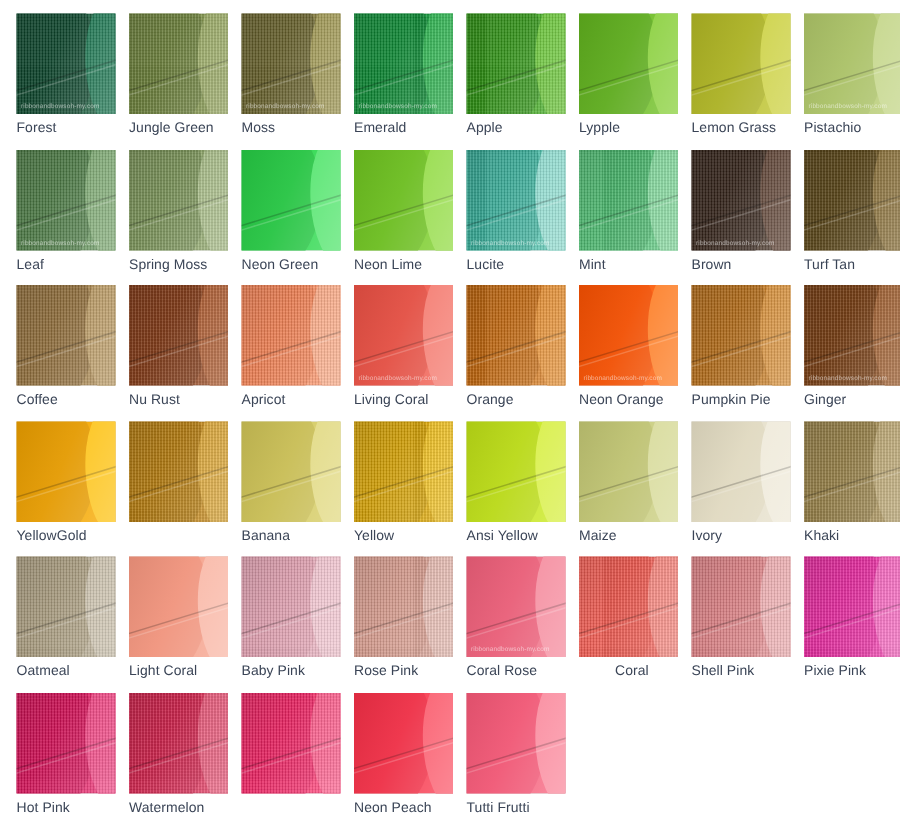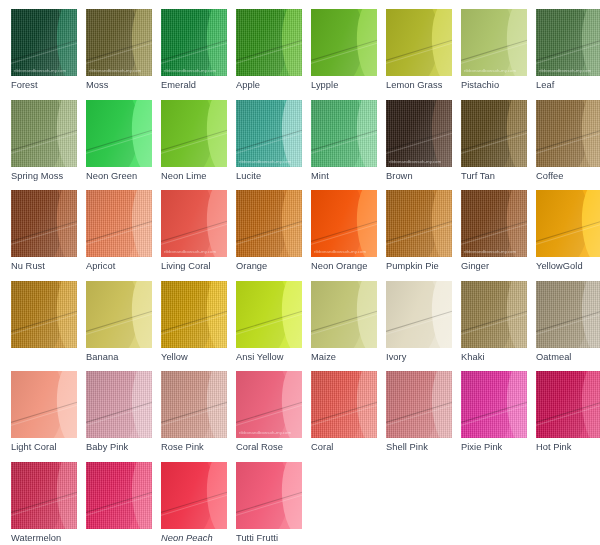--- a/index.html
+++ b/index.html
@@ -153,20 +153,32 @@
         <div class="weave"></div>
         <div class="crease"></div>
         <div class="crease2"></div>
         <div class="sheen"></div>
         <div class="watermark">ribbonandbowsoh-my.com</div>
       </div>
       <div class="swatch-label" style="color: rgb(58, 68, 86);">Forest</div>
     </div>
     <div class="swatch-cell">
       <div class="chip">
+        <div class="base" style="background: rgb(130, 150, 74);"></div>
+        <div class="fold" style="background: rgb(110, 131, 64); opacity: 0.85;"></div>
+        <div class="edge" style="background: rgb(154, 171, 100);"></div>
+        <div class="weave"></div>
+        <div class="crease"></div>
+        <div class="crease2"></div>
+        <div class="sheen"></div>
+      </div>
+      <div class="swatch-label" style="color: rgb(58, 68, 86);">Jungle Green</div>
+    </div>
+    <div class="swatch-cell">
+      <div class="chip">
         <div class="base" style="background: rgb(125, 116, 52);"></div>
         <div class="fold" style="background: rgb(95, 90, 40); opacity: 0.85;"></div>
         <div class="edge" style="background: rgb(153, 145, 74);"></div>
         <div class="weave"></div>
         <div class="crease"></div>
         <div class="crease2"></div>
         <div class="sheen"></div>
         <div class="watermark">ribbonandbowsoh-my.com</div>
       </div>
       <div class="swatch-label" style="color: rgb(58, 68, 86);">Moss</div>
@@ -577,21 +589,21 @@
     <div class="swatch-cell">
       <div class="chip">
         <div class="base" style="background: rgb(245, 102, 93);"></div>
         <div class="fold" style="background: rgb(238, 90, 80); opacity: 0.85;"></div>
         <div class="edge" style="background: rgb(249, 136, 128);"></div>
         <div class="weave"></div>
         <div class="crease"></div>
         <div class="crease2"></div>
         <div class="sheen"></div>
       </div>
-      <div class="swatch-label" style="color: rgb(58, 68, 86);">Coral</div>
+      <div class="swatch-label" style="color: rgb(58, 68, 86); margin-left: 24px;">Coral</div>
     </div>
     <div class="swatch-cell">
       <div class="chip">
         <div class="base" style="background: rgb(224, 138, 142);"></div>
         <div class="fold" style="background: rgb(214, 122, 127); opacity: 0.85;"></div>
         <div class="edge" style="background: rgb(234, 168, 171);"></div>
         <div class="weave"></div>
         <div class="crease"></div>
         <div class="crease2"></div>
         <div class="sheen"></div>
@@ -648,21 +660,21 @@
     </div>
     <div class="swatch-cell">
       <div class="chip satin">
         <div class="base" style="background: rgb(248, 59, 80);"></div>
         <div class="fold" style="background: rgb(236, 45, 67); opacity: 0.85;"></div>
         <div class="edge" style="background: rgb(250, 93, 110);"></div>
         <div class="crease"></div>
         <div class="crease2"></div>
         <div class="sheen"></div>
       </div>
-      <div class="swatch-label" style="color: rgb(58, 68, 86); font-style: italic;">Neon Peach</div>
+      <div class="swatch-label" style="color: rgb(58, 68, 86);">Neon Peach</div>
     </div>
     <div class="swatch-cell">
       <div class="chip satin">
         <div class="base" style="background: rgb(246, 101, 127);"></div>
         <div class="fold" style="background: rgb(238, 84, 114); opacity: 0.85;"></div>
         <div class="edge" style="background: rgb(250, 139, 158);"></div>
         <div class="crease"></div>
         <div class="crease2"></div>
         <div class="sheen"></div>
       </div>

